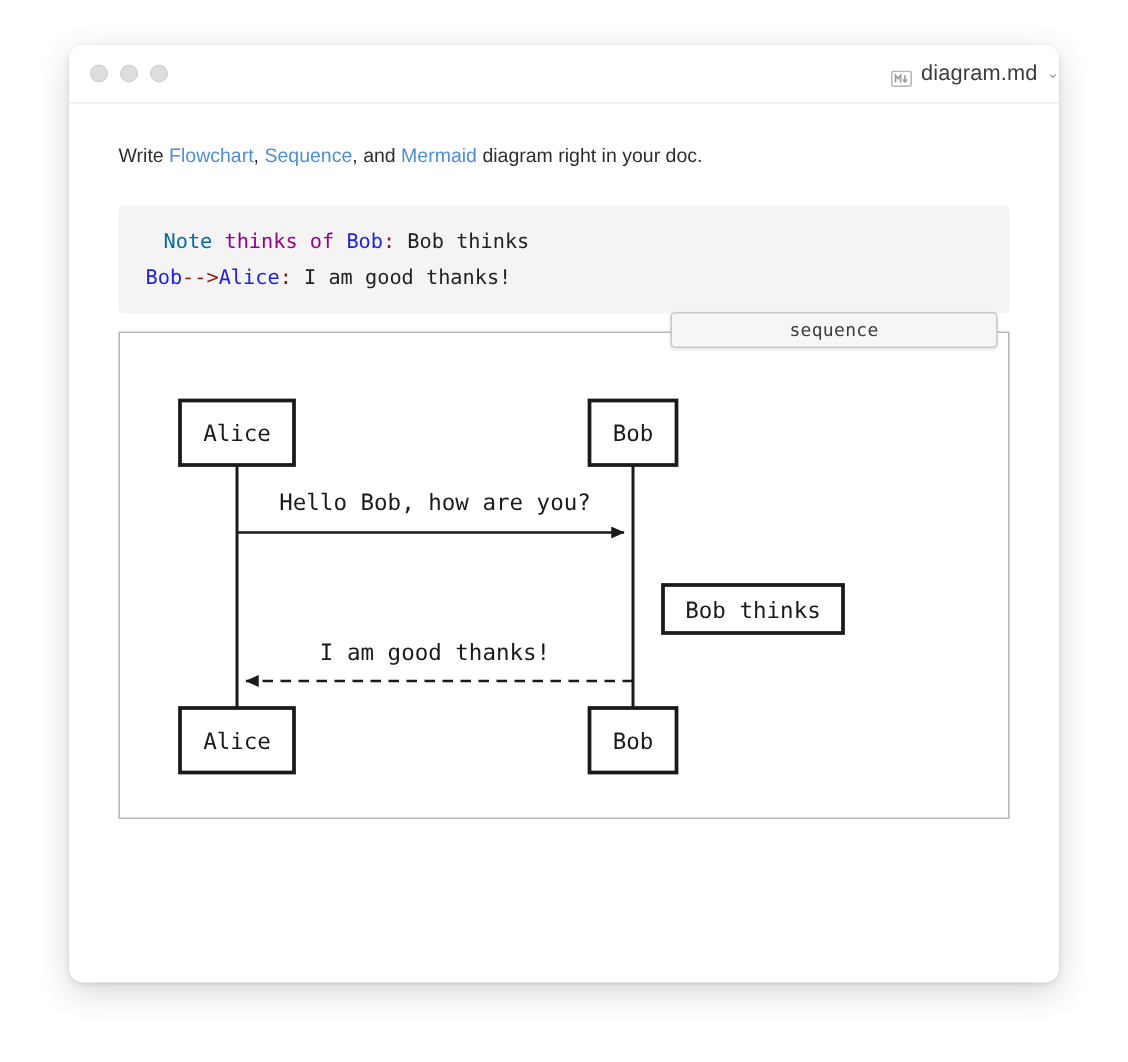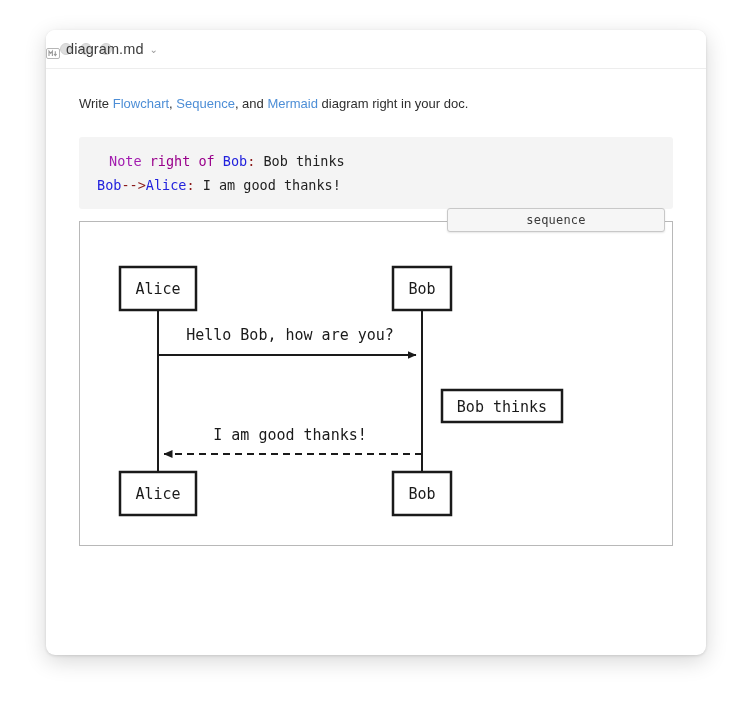--- a/index.html
+++ b/index.html
@@ -45,21 +45,21 @@
     border-radius: 50%;
     background: #dedede;
     border: 1px solid #d2d2d2;
     box-sizing: border-box;
   }
   .title-center {
     position: absolute;
     left: 0; right: 0; top: 11px;
     display: flex;
     align-items: center;
-    justify-content: flex-start;
+    justify-content: flex-end;
     gap: 6px;
   }
   .file-icon {
     width: 14px;
     height: 11px;
     display: inline-block;
     position: relative;
     top: 1px;
   }
   .title-text {
@@ -101,21 +101,21 @@
     font-family: "DejaVu Sans Mono", "Liberation Mono", monospace;
     font-size: 13.5px;
     line-height: 24px;
     padding-left: 18px;
     white-space: pre;
     color: #222222;
   }
   .tok-actor  { color: #2222dd; }
   .tok-arrow  { color: #8b1a1a; }
   .tok-colon  { color: #8b1a1a; }
-  .tok-kw     { color: #a21caf; padding-left: 12px; }
+  .tok-kw     { color: #0369a1; padding-left: 12px; }
   .tok-pos    { color: #99008b; }
   .tok-msg    { color: #222222; }
 
   
   .diagram-panel {
     position: relative;
     border: 1px solid #b8b8b8;
     background: #ffffff;
     height: 325px;
     box-sizing: border-box;
@@ -180,21 +180,21 @@
       <span class="title-chevron">⌄</span>
     </div>
   </div>
 
   <div class="doc">
 
     <p class="lead"><span>Write </span><span class="lnk">Flowchart</span><span>, </span><span class="lnk">Sequence</span><span>, and </span><span class="lnk">Mermaid</span><span> diagram right in your doc.</span></p>
 
     <div class="codeblock">
 
-      <div class="codeline"><span class="tok-kw">Note</span><span class="tok-pos"> right of </span><span class="tok-actor">Bob</span><span class="tok-colon">:</span><span class="tok-msg"> Bob thinks</span></div>
+      <div class="codeline"><span class="tok-kw">Note</span><span class="tok-pos"> thinks of </span><span class="tok-actor">Bob</span><span class="tok-colon">:</span><span class="tok-msg"> Bob thinks</span></div>
 
       <div class="codeline"><span class="tok-actor">Bob</span><span class="tok-arrow">--&gt;</span><span class="tok-actor">Alice</span><span class="tok-colon">:</span><span class="tok-msg"> I am good thanks!</span></div>
     </div>
 
     <div class="diagram-panel">
 
       <div class="type-select">
         <span class="type-select-label">sequence</span>
       </div>
 

